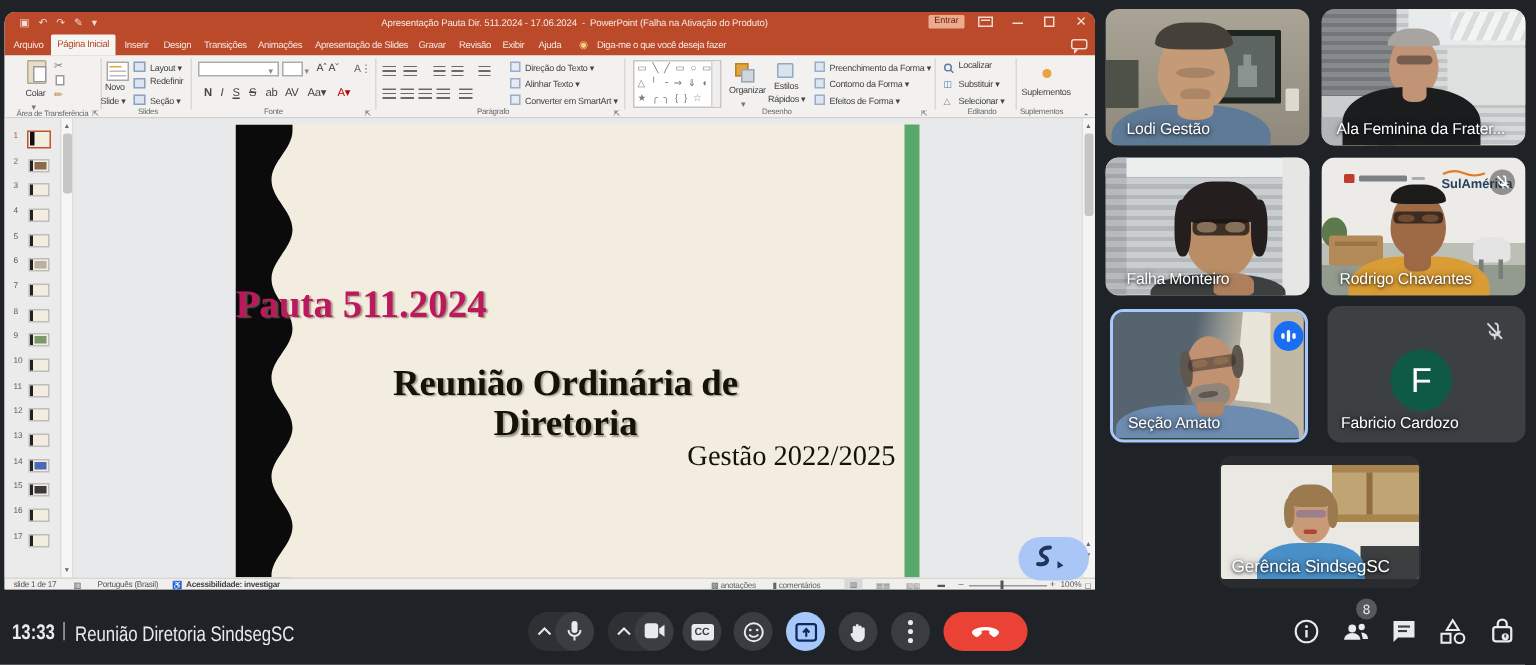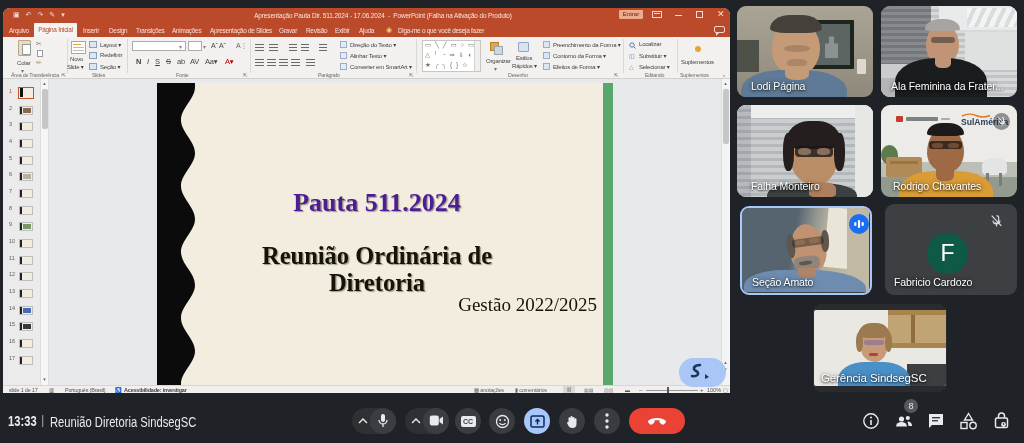--- a/index.html
+++ b/index.html
@@ -201,21 +201,21 @@
 <div class="a" style="left:17px;top:277.5px;width:2px;height:7px;background:#222;"></div>
 <div class="a" style="left:37px;top:0;width:9px;height:306px;background:#f6f6f6;border-left:1px solid #ddd;border-right:1px solid #ddd;"></div>
 <div class="a" style="left:38px;top:1px;width:7px;height:8px;color:#666;font-size:4.5px;text-align:center;line-height:8px;">▲</div>
 <div class="a" style="left:38.5px;top:10px;width:6px;height:40px;background:#c6c6c6;border-radius:2px;"></div>
 <div class="a" style="left:38px;top:297px;width:7px;height:8px;color:#666;font-size:4.5px;text-align:center;line-height:8px;">▼</div>
 <div class="a" style="left:154px;top:4px;width:456px;height:302px;background:#f2edde;"></div>
 <svg class="a" style="left:154px;top:4px;" width="40" height="302" viewBox="0 0 40 302">
         <path d="M0,0 L38,0 L38,4 C38,16.2 24,24.8 24,37 C24,49.2 38,57.8 38,70 C38,82.2 24,90.8 24,103 C24,115.2 38,123.8 38,136 C38,148.2 24,156.8 24,169 C24,181.2 38,189.8 38,202 C38,214.2 24,222.8 24,235 C24,247.2 38,255.8 38,268 C38,280.2 24,288.8 24,301 C24,313.2 38,321.8 38,334 L38,302 L0,302 Z" fill="#0b0b0b"></path>
       </svg>
 <div class="a" style="left:600px;top:4px;width:10px;height:302px;background:#58a86c;"></div>
-<div class="a" style="left:154px;top:109px;width:440px;text-align:center;font-family:'Liberation Serif',serif;font-size:26px;font-weight:bold;color:#4c1d95;text-shadow:1.3px 1.3px 1px rgba(125,118,100,.7);white-space:nowrap;">Pauta 511.2024</div>
+<div class="a" style="left:154px;top:109px;width:440px;text-align:left;font-family:'Liberation Serif',serif;font-size:26px;font-weight:bold;color:#be185d;text-shadow:1.3px 1.3px 1px rgba(125,118,100,.7);white-space:nowrap;">Pauta 511.2024</div>
 <div class="a" style="left:154px;top:162.5px;width:440px;text-align:center;font-family:'Liberation Serif',serif;font-size:24.5px;font-weight:bold;color:#151208;text-shadow:1.3px 1.3px 1px rgba(125,118,100,.7);white-space:nowrap;">Reunião Ordinária de</div>
 <div class="a" style="left:154px;top:190px;width:440px;text-align:center;font-family:'Liberation Serif',serif;font-size:24.5px;font-weight:bold;color:#151208;text-shadow:1.3px 1.3px 1px rgba(125,118,100,.7);white-space:nowrap;">Diretoria</div>
 <div class="a" style="left:154px;top:214.5px;width:440px;text-align:right;font-family:'Liberation Serif',serif;font-size:19px;font-weight:normal;color:#151208;white-space:nowrap;">Gestão 2022/2025</div>
 <div class="a" style="left:718px;top:0;width:9px;height:306px;background:#f4f4f4;border-left:1px solid #ddd;"></div>
 <div class="a" style="left:719px;top:1px;width:7px;height:8px;color:#666;font-size:4.5px;text-align:center;line-height:8px;">▲</div>
 <div class="a" style="left:719.5px;top:10px;width:6px;height:55px;background:#c6c6c6;border-radius:2px;"></div>
 <div class="a" style="left:719px;top:280px;width:7px;height:18px;color:#666;font-size:4.5px;line-height:7px;text-align:center;">▲<br>▼</div>
 </div>
 <div class="a" style="left:0;top:377px;width:727px;height:8px;background:#f0efee;border-top:1px solid #d8d5d2;"></div>
 <div class="a" style="left:6px;top:378.5px;color:#555;font-size:5.5px;letter-spacing:-0.2px;white-space:nowrap;">slide 1 de 17</div>
@@ -247,21 +247,21 @@
     <div class="a" style="left:72px;top:14px;width:45px;height:49px;background:#1e241e;border-radius:1px;"></div>
     <div class="a" style="left:76px;top:18px;width:37px;height:41px;background:#5d6563;"></div>
     <div class="a" style="left:88px;top:28px;width:13px;height:24px;background:#8a9391;clip-path:polygon(0 100%,0 40%,30% 40%,30% 10%,70% 10%,70% 40%,100% 40%,100% 100%);"></div>
     <div class="a" style="left:120px;top:53px;width:9px;height:15px;background:#ddd9ce;border-radius:1px;"></div>
     <div class="a" style="left:35px;top:13px;width:48px;height:57px;background:#c49a77;border-radius:46% 54% 48% 52%/55% 52% 48% 45%;"></div>
     <div class="a" style="left:33px;top:9px;width:52px;height:18px;background:#46403b;border-radius:50% 50% 42% 42%/100% 100% 30% 30%;"></div>
     <div class="a" style="left:47px;top:39px;width:26px;height:7px;background:rgba(95,75,58,.28);border-radius:50%;"></div>
     <div class="a" style="left:50px;top:53px;width:20px;height:8px;background:rgba(120,90,70,.3);border-radius:40%;"></div>
     <div class="a" style="left:4px;top:64px;width:106px;height:27px;background:#5e7a96;border-radius:38% 42% 0 0/75% 75% 0 0;"></div>
     <div class="a" style="left:48px;top:60px;width:24px;height:14px;background:#c49a77;border-radius:0 0 40% 40%;"></div>
-<div class="nm" style="left:14px;bottom:5px;">Lodi Página</div>
+<div class="nm" style="left:14px;bottom:5px;">Lodi Gestão</div>
 </div>
 <div class="tile" style="left:881px;top:6px;width:136px;height:91px;">
 <div class="a" style="left:0;top:0;width:136px;height:91px;background:#7b8084;"></div>
     <div class="a" style="left:0;top:0;width:50px;height:91px;background:repeating-linear-gradient(180deg,#888b8e 0 3px,#73777b 3px 6px);"></div>
     <div class="a" style="left:50px;top:0;width:86px;height:91px;background:repeating-linear-gradient(180deg,#d7dadb 0 3px,#c0c4c6 3px 6px);"></div>
     <div class="a" style="left:58px;top:0;width:78px;height:24px;background:#e8ebeb;"></div>
     <div class="a" style="left:86px;top:2px;width:50px;height:19px;background:repeating-linear-gradient(115deg,#f2f4f4 0 5px,#d8dcdc 5px 9px);"></div>
     <div class="a" style="left:84px;top:26px;width:52px;height:38px;background:#dde1e0;"></div>
     <div class="a" style="left:0px;top:58px;width:30px;height:33px;background:#c9cdce;"></div>
     <div class="a" style="left:0px;top:72px;width:38px;height:19px;background:#b2b6b8;"></div>

